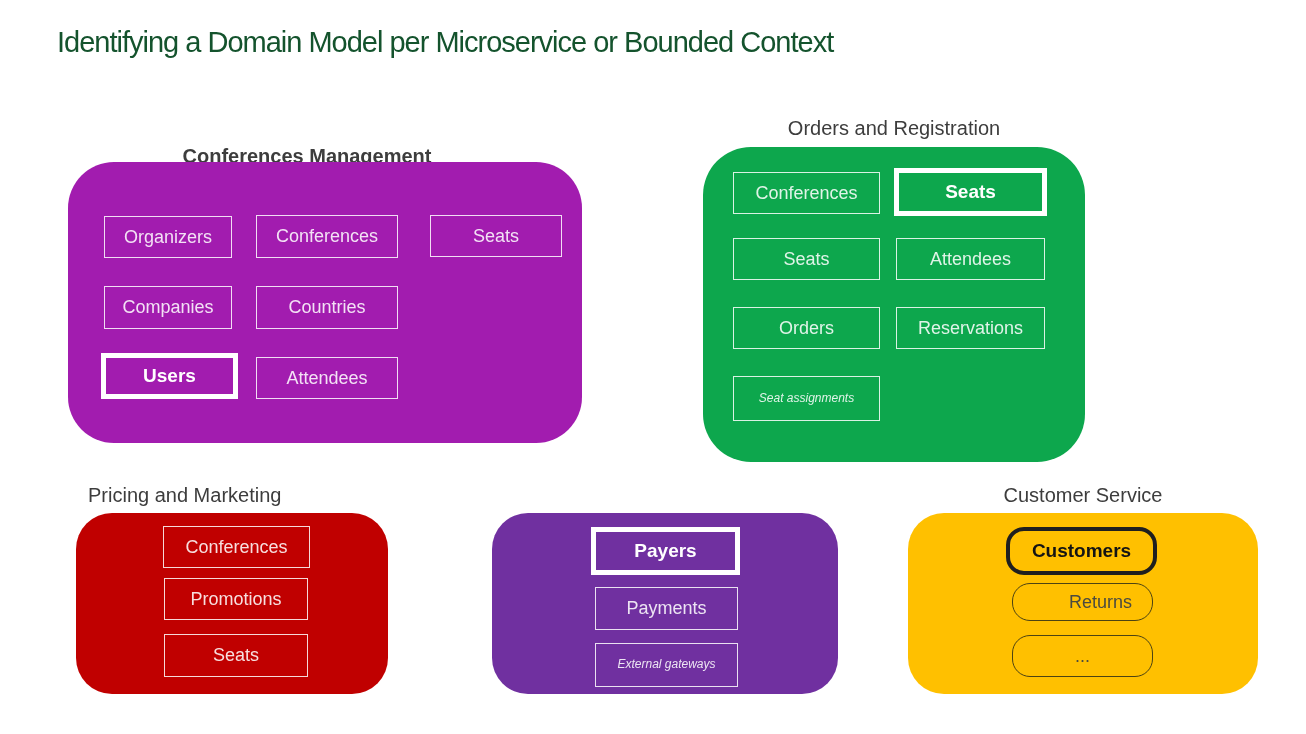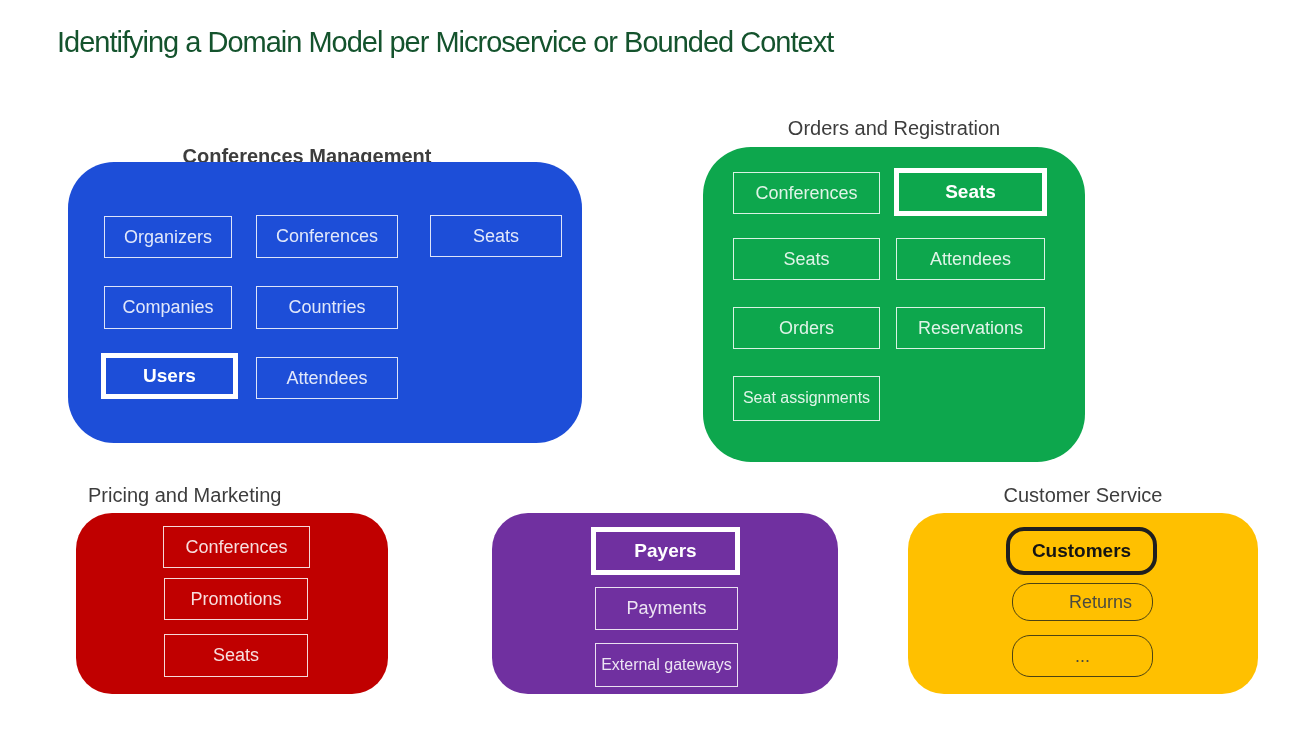--- a/index.html
+++ b/index.html
@@ -10,33 +10,33 @@
   .main-title {
     position:absolute; left:57px; top:26px; margin:0;
     font-size:29px; font-weight:300; letter-spacing:-1px;
     color:#14532d; white-space:nowrap;
   }
   .ctx-title {
     position:absolute; font-size:20px; color:#3d3d3d; white-space:nowrap;
   }
   .ctx-title.centered { text-align:center; }
   .ctx { position:absolute; }
-  .ctx-navy   { left:68px;  top:162px; width:514px; height:281px; border-radius:46px; background:#1d4ed8; }
+  .ctx-navy   { left:68px;  top:162px; width:514px; height:281px; border-radius:46px; background:#a21caf; }
   .ctx-green  { left:703px; top:147px; width:382px; height:315px; border-radius:48px; background:#0DA74D; }
   .ctx-red    { left:76px;  top:513px; width:312px; height:181px; border-radius:36px; background:#C00000; }
   .ctx-purple { left:492px; top:513px; width:346px; height:181px; border-radius:36px; background:#7030A0; }
   .ctx-yellow { left:908px; top:513px; width:350px; height:181px; border-radius:36px; background:#FFC000; }
   .e {
     position:absolute; box-sizing:border-box;
     display:flex; align-items:center; justify-content:center; text-align:center;
     font-size:18px; line-height:1.15;
     color:rgba(255,255,255,0.87);
     border:1.5px solid rgba(255,255,255,0.85);
   }
-  .e.small { font-size:16px; }
+  .e.small { font-size:12px;font-style:italic; }
   .e.em {
     border:5px solid #ffffff; color:#ffffff; font-weight:700; font-size:19px;
   }
   .ctx-yellow .e { color:#4b4b40; border-color:rgba(45,45,22,0.85);border-radius:18px; }
   .ctx-yellow .e.em { border:4px solid #1f1f1f; color:#141414; }
 </style>
 </head>
 <body>
 
 <div class="canvas">

